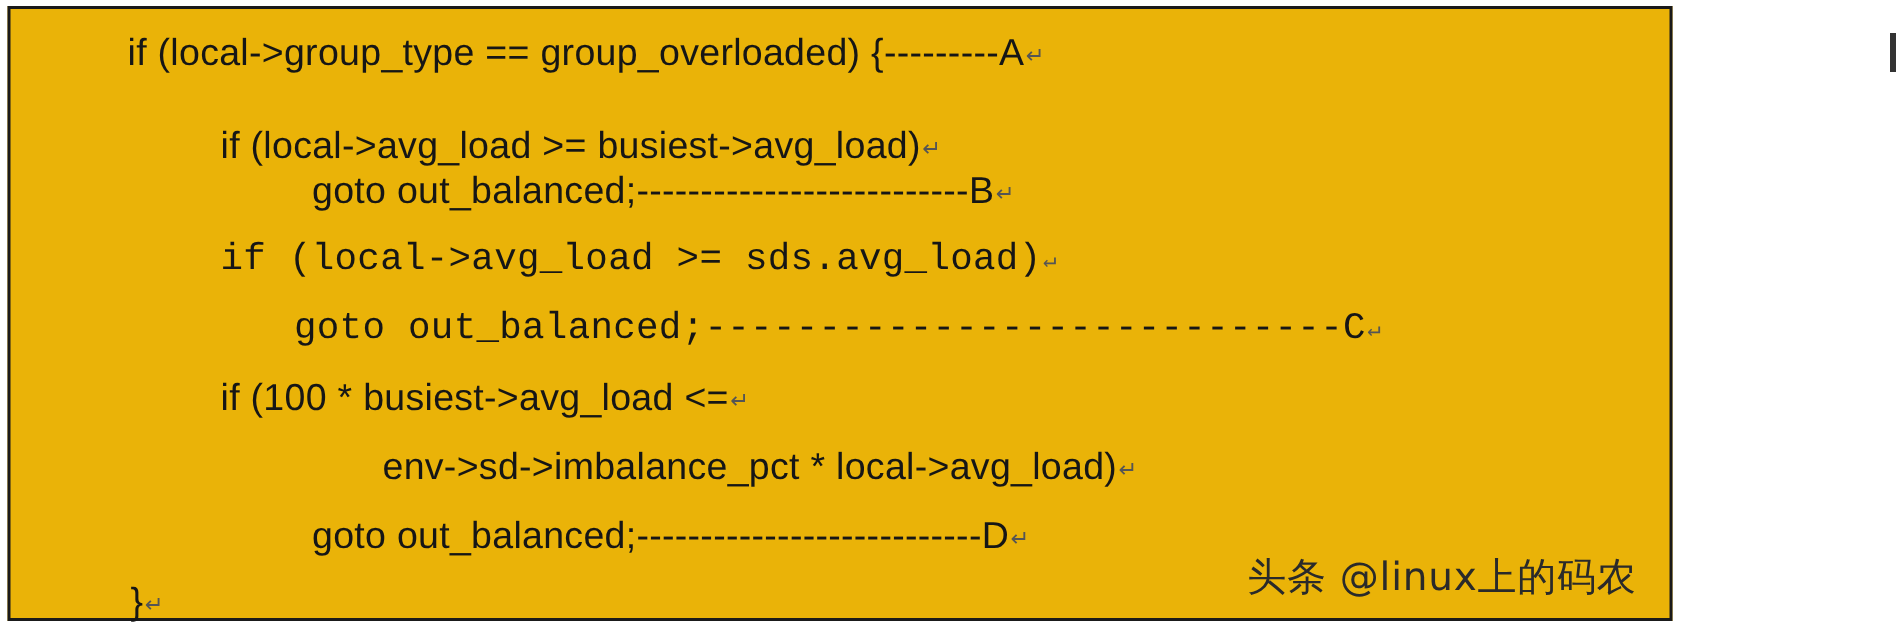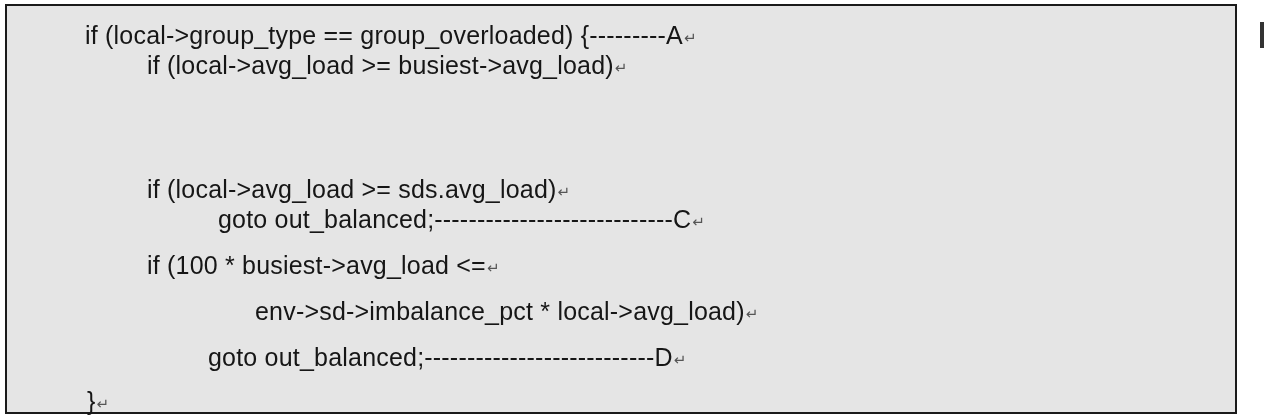--- a/index.html
+++ b/index.html
@@ -11,25 +11,25 @@
       width: 1264px;
       height: 420px;
       position: relative;
       overflow: hidden;
       font-family: "Liberation Sans", "DejaVu Sans", sans-serif;
     }
     .code-box {
       position: absolute;
       left: 5px;
       top: 4px;
-      width: 1232px;
+      width: 1110px;
       height: 410px;
       border: 2px solid #1a1a1a;
       box-sizing: border-box;
-      background: #e5e5e5;
+      background: #eab308;
     }
     .code-line {
       position: absolute;
       white-space: pre;
       font-size: 25px;
       color: #161616;
       line-height: 30px;
       letter-spacing: 0.2px;
     }
     .para-mark {
@@ -55,30 +55,32 @@
       height: 26px;
       background: #333;
     }
   </style>
 </head>
 <body>
 
 <div class="code-box">
   <div class="code-line" style="left:78px; top:14px;"><span>if (local-&gt;group_type == group_overloaded) {---------A</span><span class="para-mark">↵</span></div>
 
-  <div class="code-line" style="left:140px; top:44px;"><span>if (local-&gt;avg_load &gt;= busiest-&gt;avg_load)</span><span class="para-mark">↵</span></div>
+  <div class="code-line" style="left:140px; top:76px;"><span>if (local-&gt;avg_load &gt;= busiest-&gt;avg_load)</span><span class="para-mark">↵</span></div>
 
+  <div class="code-line" style="left:201px; top:106px;"><span>goto out_balanced;--------------------------B</span><span class="para-mark">↵</span></div>
 
-  <div class="code-line" style="left:140px; top:168px;"><span>if (local-&gt;avg_load &gt;= sds.avg_load)</span><span class="para-mark">↵</span></div>
+  <div class="code-line" style="left:140px; top:152px;font-family:Liberation Mono, monospace;"><span>if (local-&gt;avg_load &gt;= sds.avg_load)</span><span class="para-mark">↵</span></div>
 
-  <div class="code-line" style="left:211px; top:198px;"><span>goto out_balanced;----------------------------C</span><span class="para-mark">↵</span></div>
+  <div class="code-line" style="left:189px; top:198px;font-family:Liberation Mono, monospace;"><span>goto out_balanced;----------------------------C</span><span class="para-mark">↵</span></div>
 
   <div class="code-line" style="left:140px; top:244px;text-align:center;"><span>if (100 * busiest-&gt;avg_load &lt;=</span><span class="para-mark">↵</span></div>
 
   <div class="code-line" style="left:248px; top:290px;"><span>env-&gt;sd-&gt;imbalance_pct * local-&gt;avg_load)</span><span class="para-mark">↵</span></div>
 
   <div class="code-line" style="left:201px; top:336px;text-align:center;"><span>goto out_balanced;---------------------------D</span><span class="para-mark">↵</span></div>
 
   <div class="code-line" style="left:80px; top:380px;"><span>}</span><span class="para-mark">↵</span></div>
 
+  <div class="watermark">头条 @linux上的码农</div>
 </div>
 
 <div class="edge-mark"></div>
 
 </body></html>

